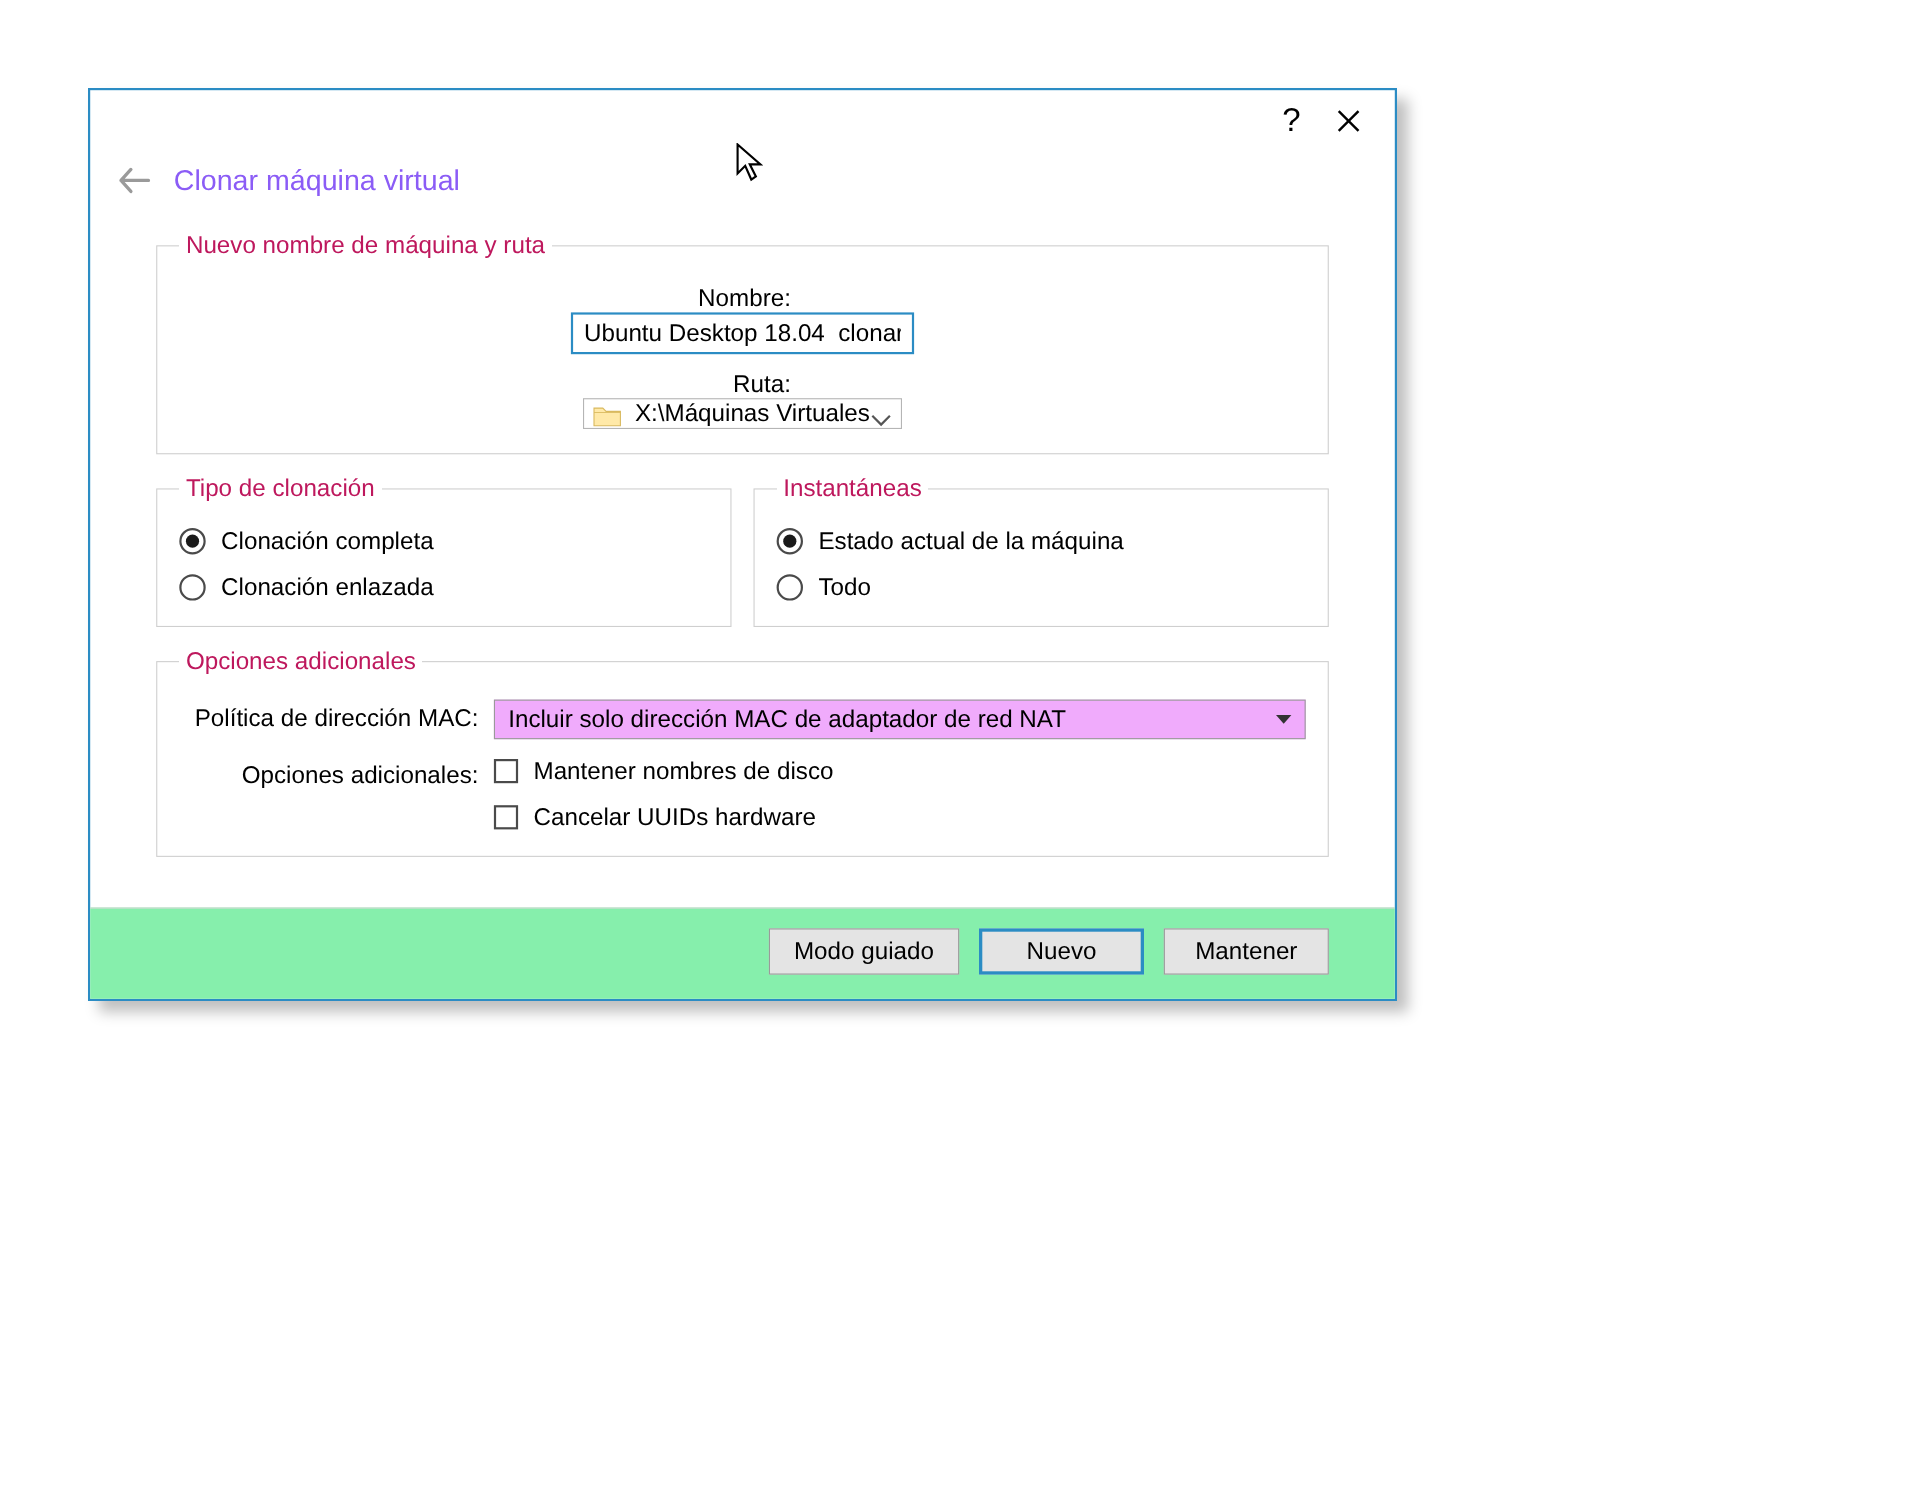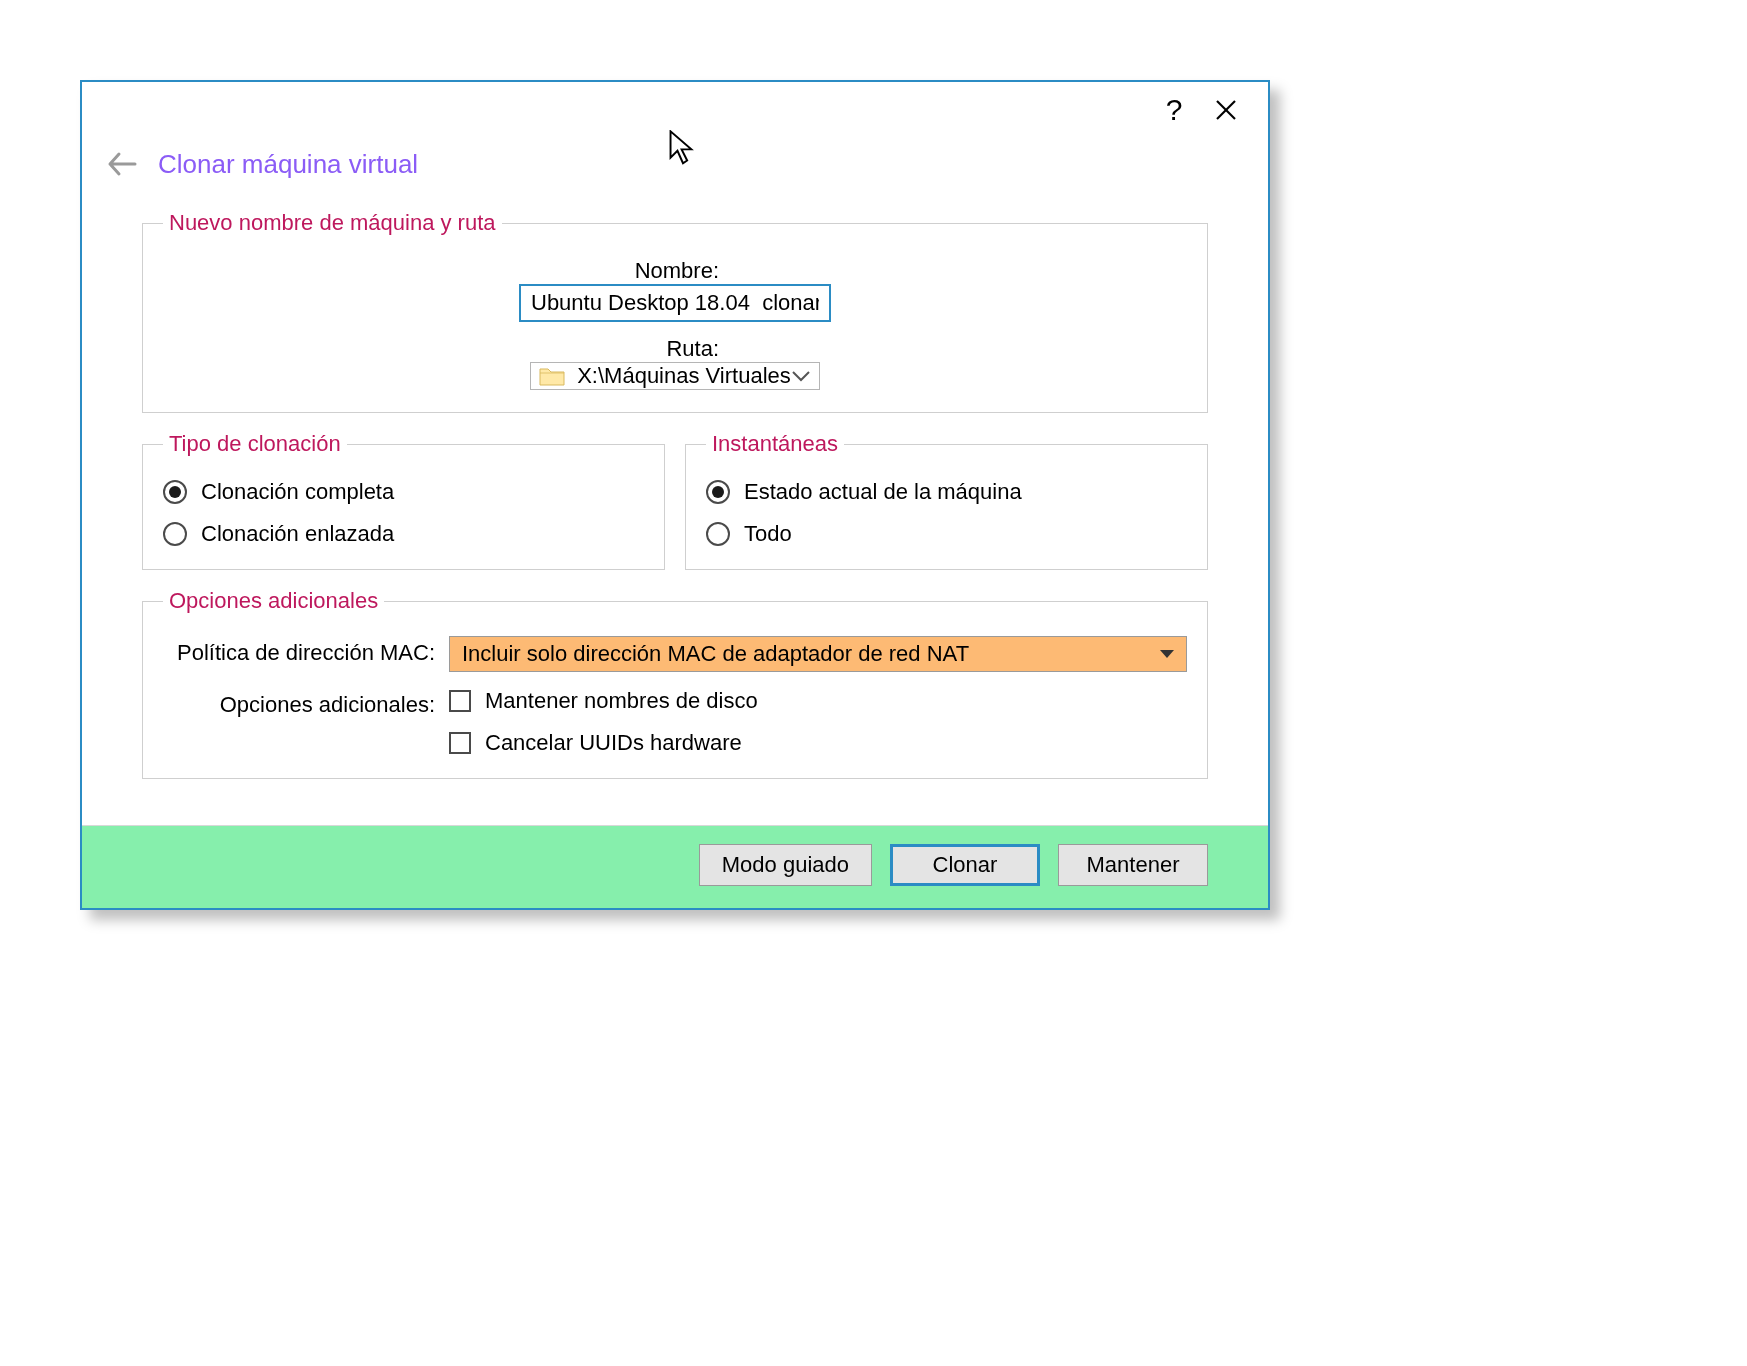--- a/index.html
+++ b/index.html
@@ -88,21 +88,21 @@
     padding: 4px 10px;
     font-size: 22px;
     font-family: inherit;
     outline: none;
   }
   .path-select {
     flex: 1;
     height: 38px;
     border: 1px solid #b5b5b5;
     display: flex;
-    align-items: center;
+    align-items: flex-end;
     padding: 0 8px;
     position: relative;
     background: #fff;
   }
   .folder-icon {
     width: 26px;
     height: 22px;
     margin-right: 12px;
     flex-shrink: 0;
   }
@@ -160,21 +160,21 @@
     width: 286px;
     text-align: right;
     padding-right: 14px;
     padding-top: 4px;
   }
   .opt-right { flex: 1; }
   .combo-select {
     width: 100%;
     height: 36px;
     border: 1px solid #9a9a9a;
-    background: #fdba74;
+    background: #f0abfc;
     display: flex;
     align-items: center;
     padding: 0 12px;
     margin-bottom: 18px;
     cursor: pointer;
   }
   .combo-select .combo-text { flex: 1; }
   .combo-select .tri-down {
     width: 0; height: 0;
     border-left: 7px solid transparent;
@@ -326,17 +326,17 @@
             <span>Cancelar UUIDs hardware</span>
           </div>
         </div>
       </div>
     </fieldset>
 
   </div>
 
   <div class="footer">
     <button class="btn">Modo guiado</button>
-    <button class="btn primary">Clonar</button>
+    <button class="btn primary">Nuevo</button>
     <button class="btn">Mantener</button>
   </div>
 
 </div>
 
 </body></html>

